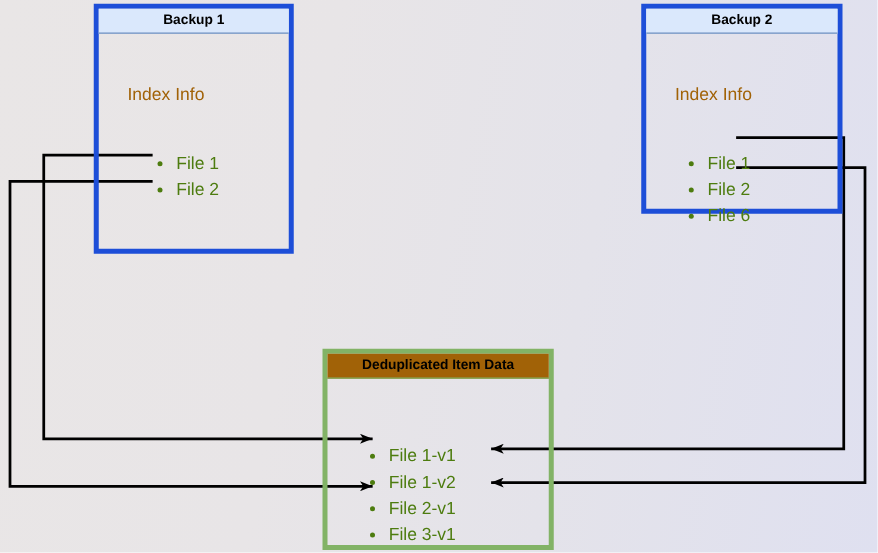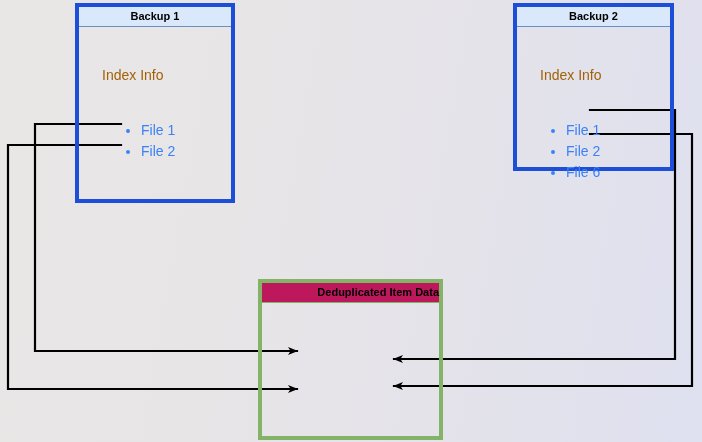--- a/index.html
+++ b/index.html
@@ -48,23 +48,22 @@
   }
   .node .node-body {
     position: relative;
     height: calc(100% - 20px);
   }
 
   .node.green {
     border-color: #82b366;
   }
   .node.green .node-header {
-    background: #be185d;
+    background: #a16207;
     border-bottom-color: #82b366;
-    text-align: right;
   }
 
   
   #backup1 { left: 75px;  top: 3px; width: 160px; height: 200px; }
   #backup2 { left: 474px; top: 3px; width: 161px; height: 168px; margin-left: 39px; }
   #dedup   { left: 258px; top: 279px; width: 185px; height: 161px; }
 
   .index-label {
     position: absolute;
     font-size: 14px;
@@ -73,21 +72,21 @@
   }
   #backup1 .index-label { left: 23px; top: 40px; }
   #backup2 .index-label { left: 23px; top: 40px; }
 
   ul.file-list {
     position: absolute;
     margin: 0;
     padding: 0 0 0 14px;
     list-style: disc;
     font-size: 14px;
-    color: #3b82f6;
+    color: #4d7c0f;
   }
   ul.file-list li {
     line-height: 21px;
     white-space: nowrap;
   }
   #backup1 ul.file-list { left: 48px; top: 93px; }
   #backup2 ul.file-list { left: 35px; top: 93px; }
   #dedup   ul.file-list { left: 35px; top: 51px; }
 </style>
 </head>
@@ -132,15 +131,23 @@
       <ul class="file-list">
         <li>File 1</li>
         <li>File 2</li>
         <li>File 6</li>
       </ul>
     </div>
   </div>
 
   <div class="node green" id="dedup">
     <div class="node-header">Deduplicated Item Data</div>
+    <div class="node-body">
+      <ul class="file-list">
+        <li>File 1-v1</li>
+        <li>File 1-v2</li>
+        <li>File 2-v1</li>
+        <li>File 3-v1</li>
+      </ul>
+    </div>
   </div>
 
 </div>
 
 </body></html>

